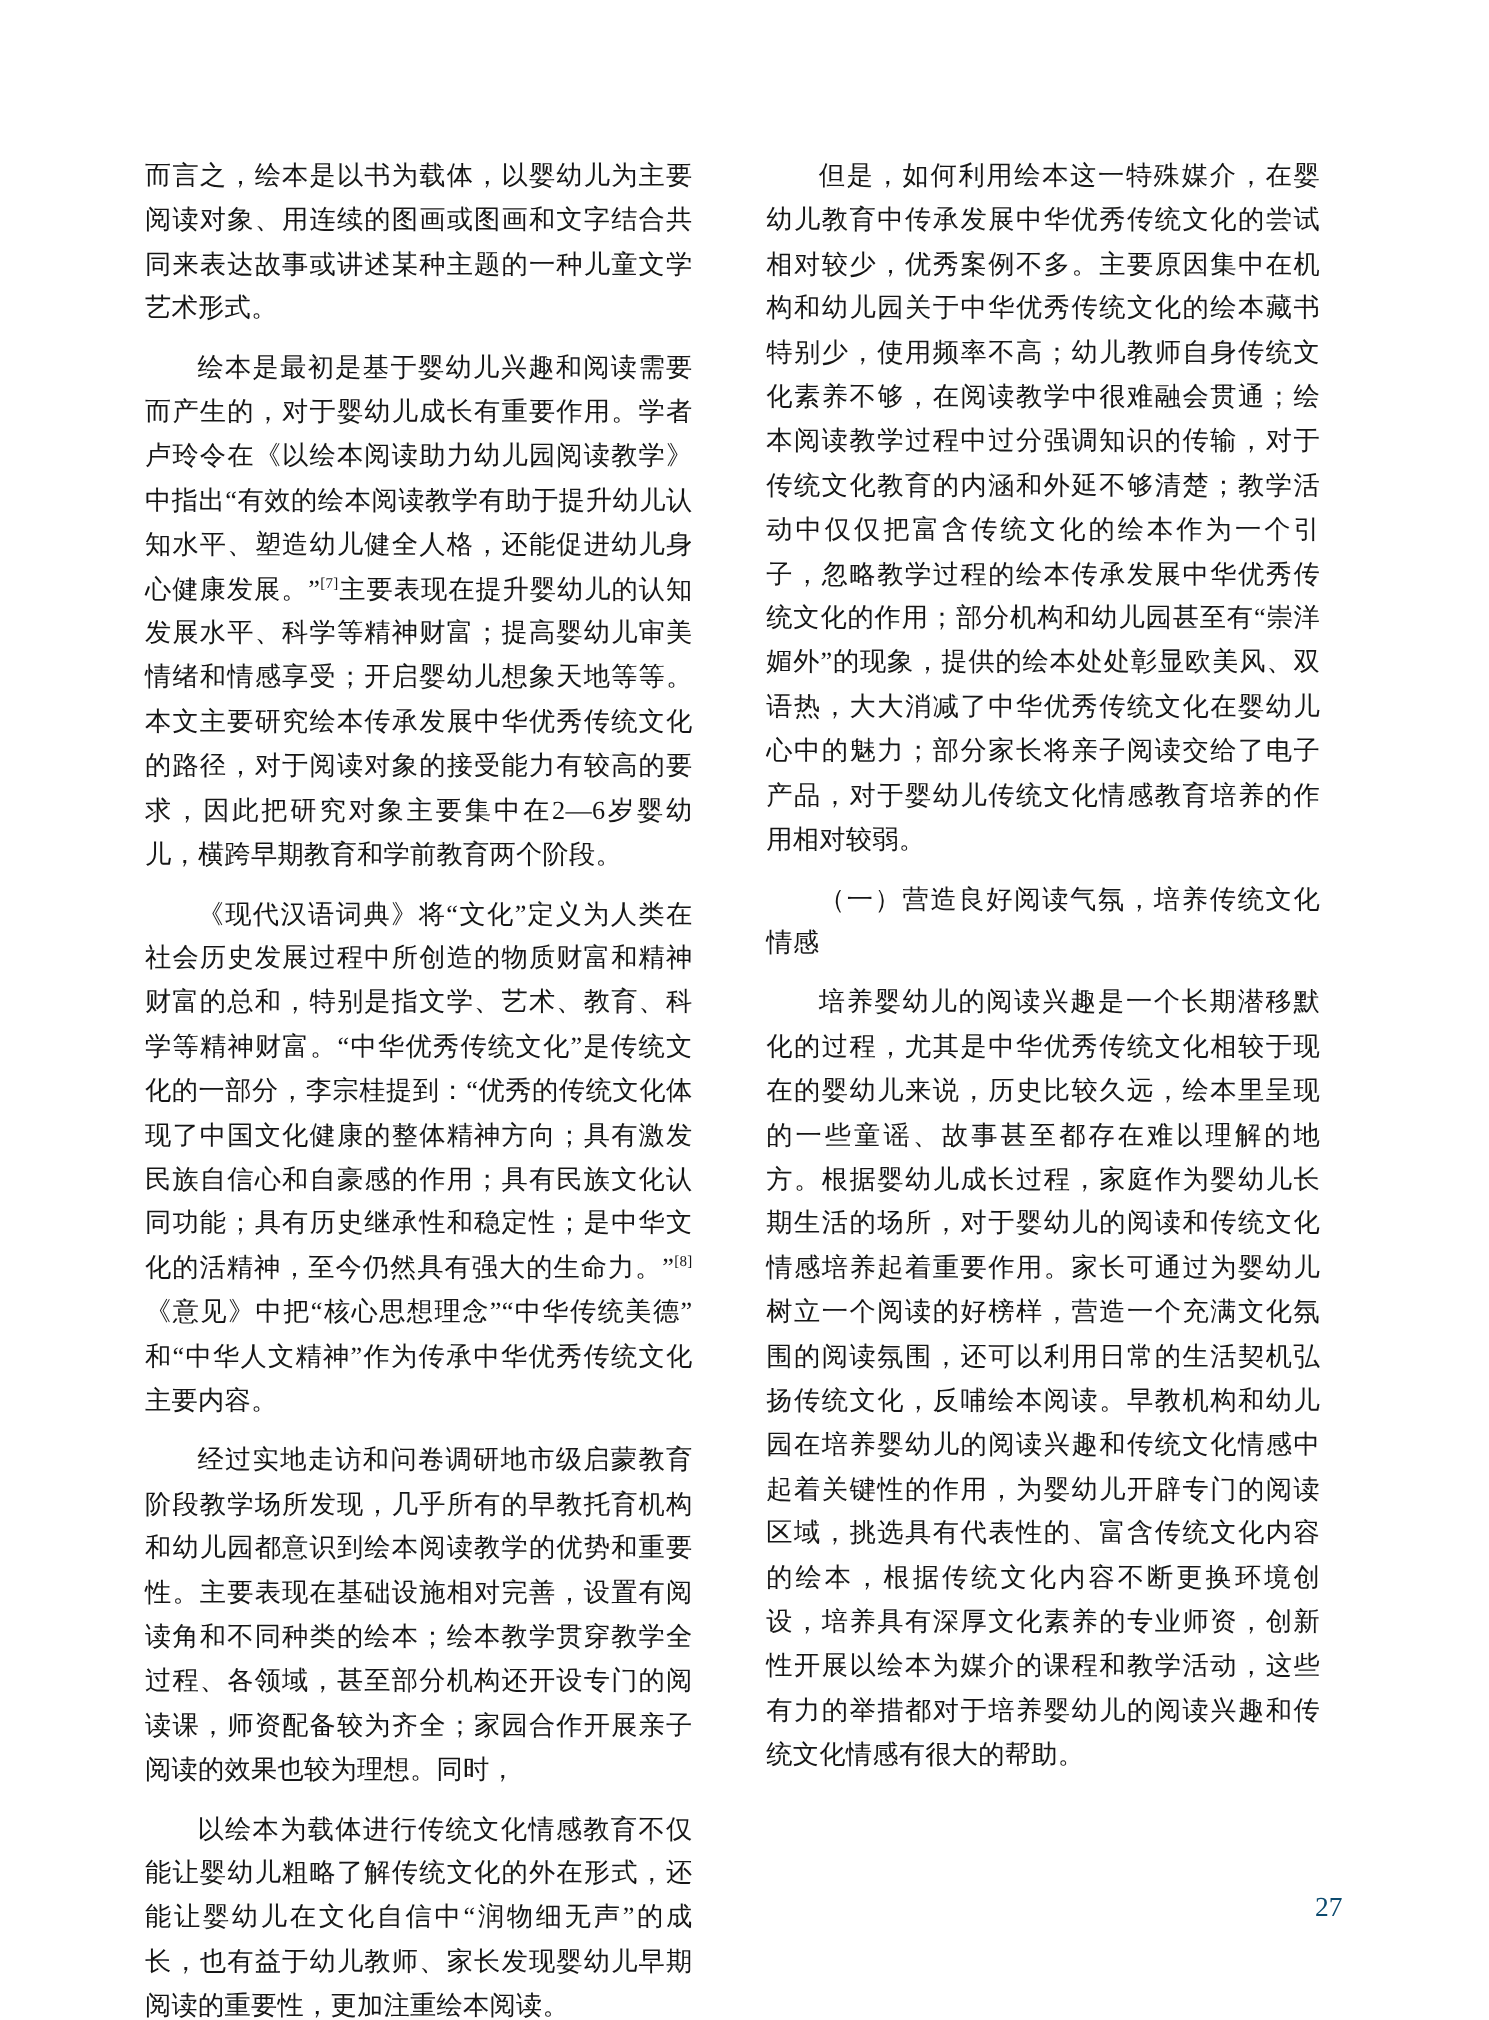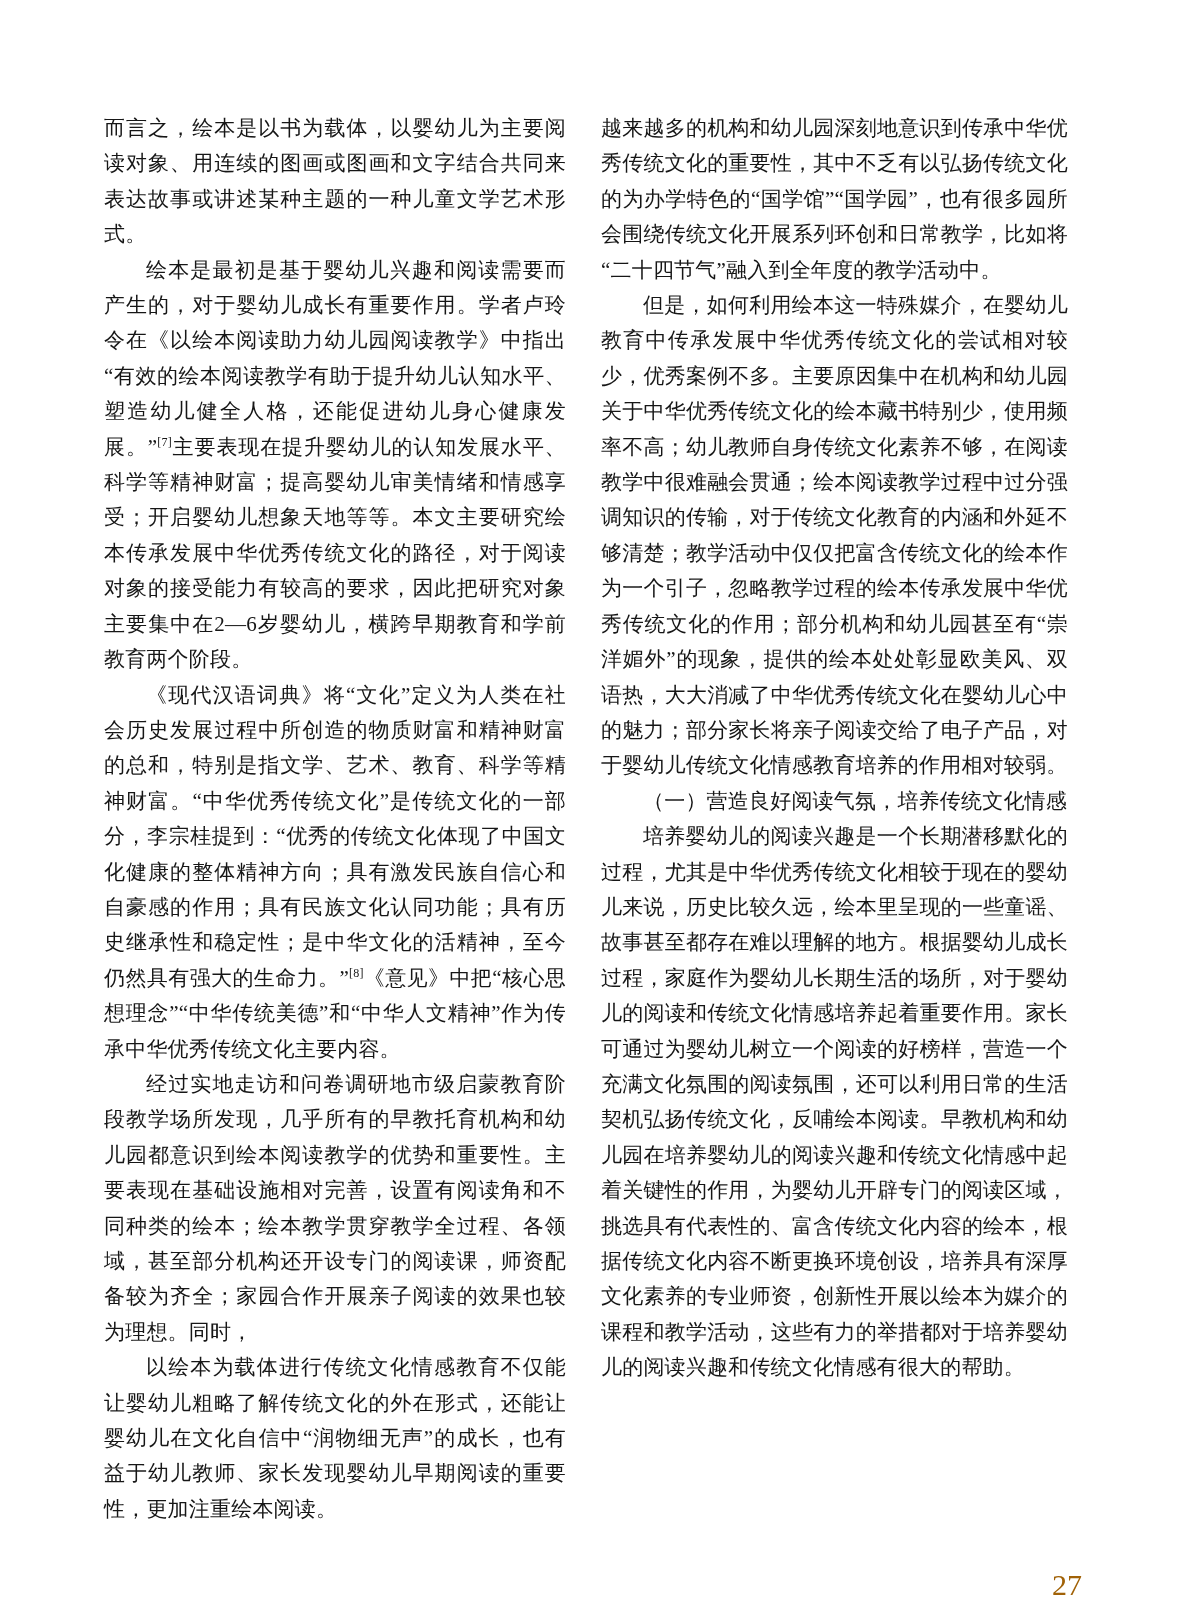--- a/index.html
+++ b/index.html
@@ -23,53 +23,52 @@
     gap: 35px;
   }
   .col {
     font-size: 21px;
     line-height: 35.4px;
     text-align: justify;
     letter-spacing: 0.2px;
   }
   .col-left  { width: 462px; }
   .col-right { width: 467px; }
-  .col p { margin: 0; padding: 0; }
+  .col p { margin: 12px; padding: 0; }
   .indent { text-indent: 2em; }
   .sec-heading {
     font-family: "Liberation Sans", "DejaVu Sans", sans-serif;
     font-weight: bold;
     text-indent: 2em;
   }
   .sub-heading { text-indent: 2em; }
   sup.ref {
     font-size: 12px;
     line-height: 0;
     vertical-align: super;
   }
   .page-number {
     position: absolute;
     left: 1052px;
-    top: 1568px;
-    font-size: 30px;
-    color: #a16207;
+    top: 1513px;
+    font-size: 22px;
+    color: #0c4a6e;
   }
 </style>
 </head>
 <body>
 
 <div class="content">
   <div class="col col-left">
       <p class="para"><span>而言之，绘本是以书为载体，以婴幼儿为主要阅读对象、用连续的图画或图画和文字结合共同来表达故事或讲述某种主题的一种儿童文学艺术形式。</span></p>
       <p class="para indent"><span>绘本是最初是基于婴幼儿兴趣和阅读需要而产生的，对于婴幼儿成长有重要作用。学者卢玲令在《以绘本阅读助力幼儿园阅读教学》中指出“有效的绘本阅读教学有助于提升幼儿认知水平、塑造幼儿健全人格，还能促进幼儿身心健康发展。”</span><sup class="ref">[7]</sup><span>主要表现在提升婴幼儿的认知发展水平、科学等精神财富；提高婴幼儿审美情绪和情感享受；开启婴幼儿想象天地等等。本文主要研究绘本传承发展中华优秀传统文化的路径，对于阅读对象的接受能力有较高的要求，因此把研究对象主要集中在2—6岁婴幼儿，横跨早期教育和学前教育两个阶段。</span></p>
       <p class="para indent"><span>《现代汉语词典》将“文化”定义为人类在社会历史发展过程中所创造的物质财富和精神财富的总和，特别是指文学、艺术、教育、科学等精神财富。“中华优秀传统文化”是传统文化的一部分，李宗桂提到：“优秀的传统文化体现了中国文化健康的整体精神方向；具有激发民族自信心和自豪感的作用；具有民族文化认同功能；具有历史继承性和稳定性；是中华文化的活精神，至今仍然具有强大的生命力。”</span><sup class="ref">[8]</sup><span>《意见》中把“核心思想理念”“中华传统美德”和“中华人文精神”作为传承中华优秀传统文化主要内容。</span></p>
       <p class="para indent"><span>经过实地走访和问卷调研地市级启蒙教育阶段教学场所发现，几乎所有的早教托育机构和幼儿园都意识到绘本阅读教学的优势和重要性。主要表现在基础设施相对完善，设置有阅读角和不同种类的绘本；绘本教学贯穿教学全过程、各领域，甚至部分机构还开设专门的阅读课，师资配备较为齐全；家园合作开展亲子阅读的效果也较为理想。同时，</span></p>
       <p class="para indent"><span>以绘本为载体进行传统文化情感教育不仅能让婴幼儿粗略了解传统文化的外在形式，还能让婴幼儿在文化自信中“润物细无声”的成长，也有益于幼儿教师、家长发现婴幼儿早期阅读的重要性，更加注重绘本阅读。</span></p>
     </div>
   <div class="col col-right">
-      <p class="para"><span>越来越多的机构和幼儿园深刻地意识到传承中华优秀传统文化的重要性，其中不乏有以弘扬传统文化的为办学特色的“国学馆”“国学园”，也有很多园所会围绕传统文化开展系列环创和日常教学，比如将“二十四节气”融入到全年度的教学活动中。</span></p>
       <p class="para indent"><span>但是，如何利用绘本这一特殊媒介，在婴幼儿教育中传承发展中华优秀传统文化的尝试相对较少，优秀案例不多。主要原因集中在机构和幼儿园关于中华优秀传统文化的绘本藏书特别少，使用频率不高；幼儿教师自身传统文化素养不够，在阅读教学中很难融会贯通；绘本阅读教学过程中过分强调知识的传输，对于传统文化教育的内涵和外延不够清楚；教学活动中仅仅把富含传统文化的绘本作为一个引子，忽略教学过程的绘本传承发展中华优秀传统文化的作用；部分机构和幼儿园甚至有“崇洋媚外”的现象，提供的绘本处处彰显欧美风、双语热，大大消减了中华优秀传统文化在婴幼儿心中的魅力；部分家长将亲子阅读交给了电子产品，对于婴幼儿传统文化情感教育培养的作用相对较弱。</span></p>
       <p class="sub-heading indent"><span>（一）营造良好阅读气氛，培养传统文化情感</span></p>
       <p class="para indent"><span>培养婴幼儿的阅读兴趣是一个长期潜移默化的过程，尤其是中华优秀传统文化相较于现在的婴幼儿来说，历史比较久远，绘本里呈现的一些童谣、故事甚至都存在难以理解的地方。根据婴幼儿成长过程，家庭作为婴幼儿长期生活的场所，对于婴幼儿的阅读和传统文化情感培养起着重要作用。家长可通过为婴幼儿树立一个阅读的好榜样，营造一个充满文化氛围的阅读氛围，还可以利用日常的生活契机弘扬传统文化，反哺绘本阅读。早教机构和幼儿园在培养婴幼儿的阅读兴趣和传统文化情感中起着关键性的作用，为婴幼儿开辟专门的阅读区域，挑选具有代表性的、富含传统文化内容的绘本，根据传统文化内容不断更换环境创设，培养具有深厚文化素养的专业师资，创新性开展以绘本为媒介的课程和教学活动，这些有力的举措都对于培养婴幼儿的阅读兴趣和传统文化情感有很大的帮助。</span></p>
     </div>
 </div>
 
 <div class="page-number">27</div>
 
 </body></html>

